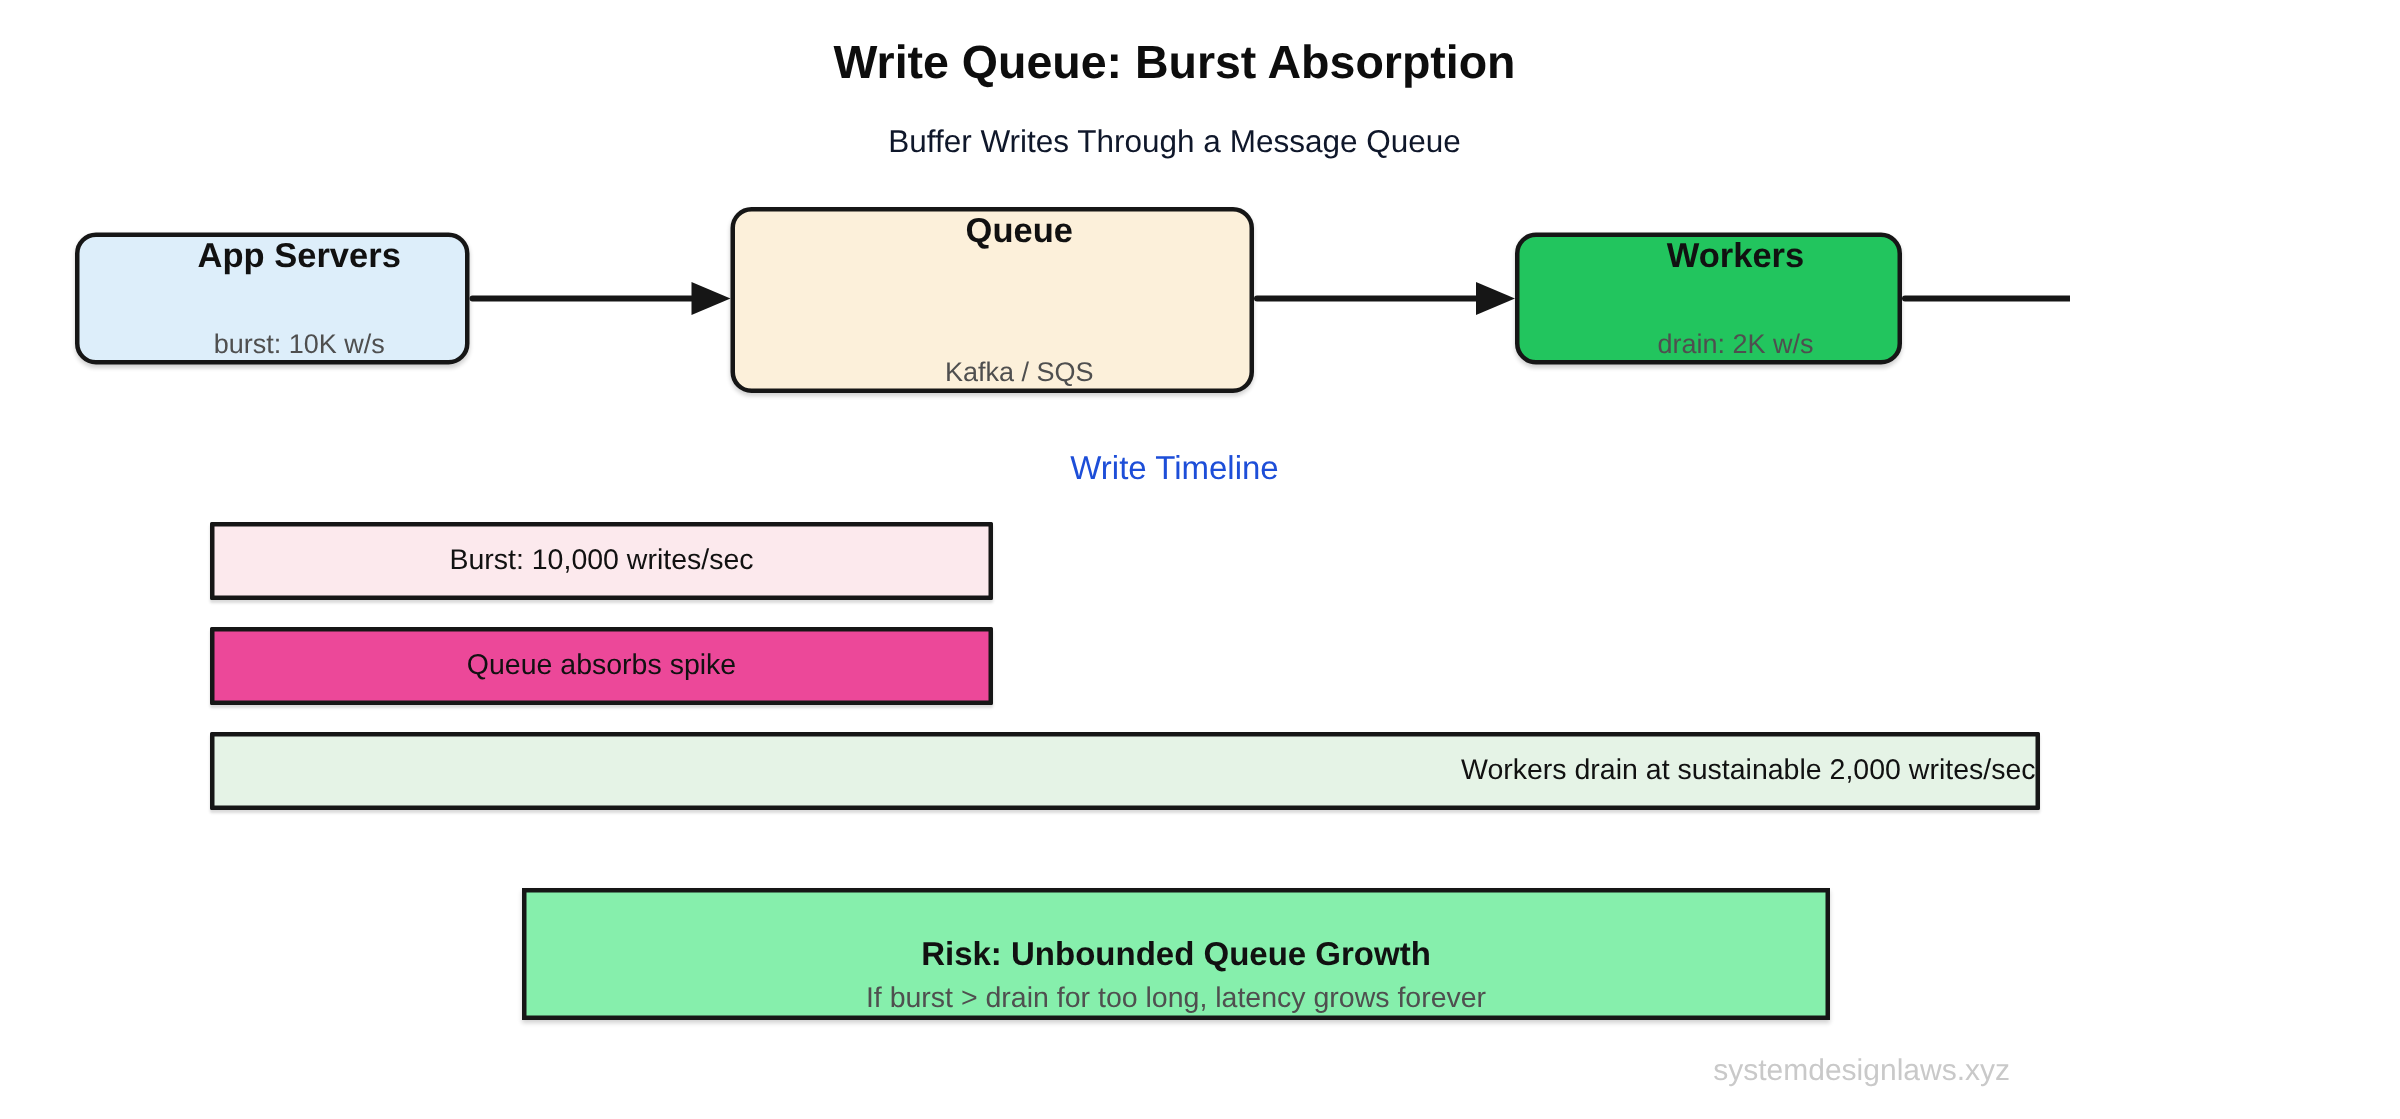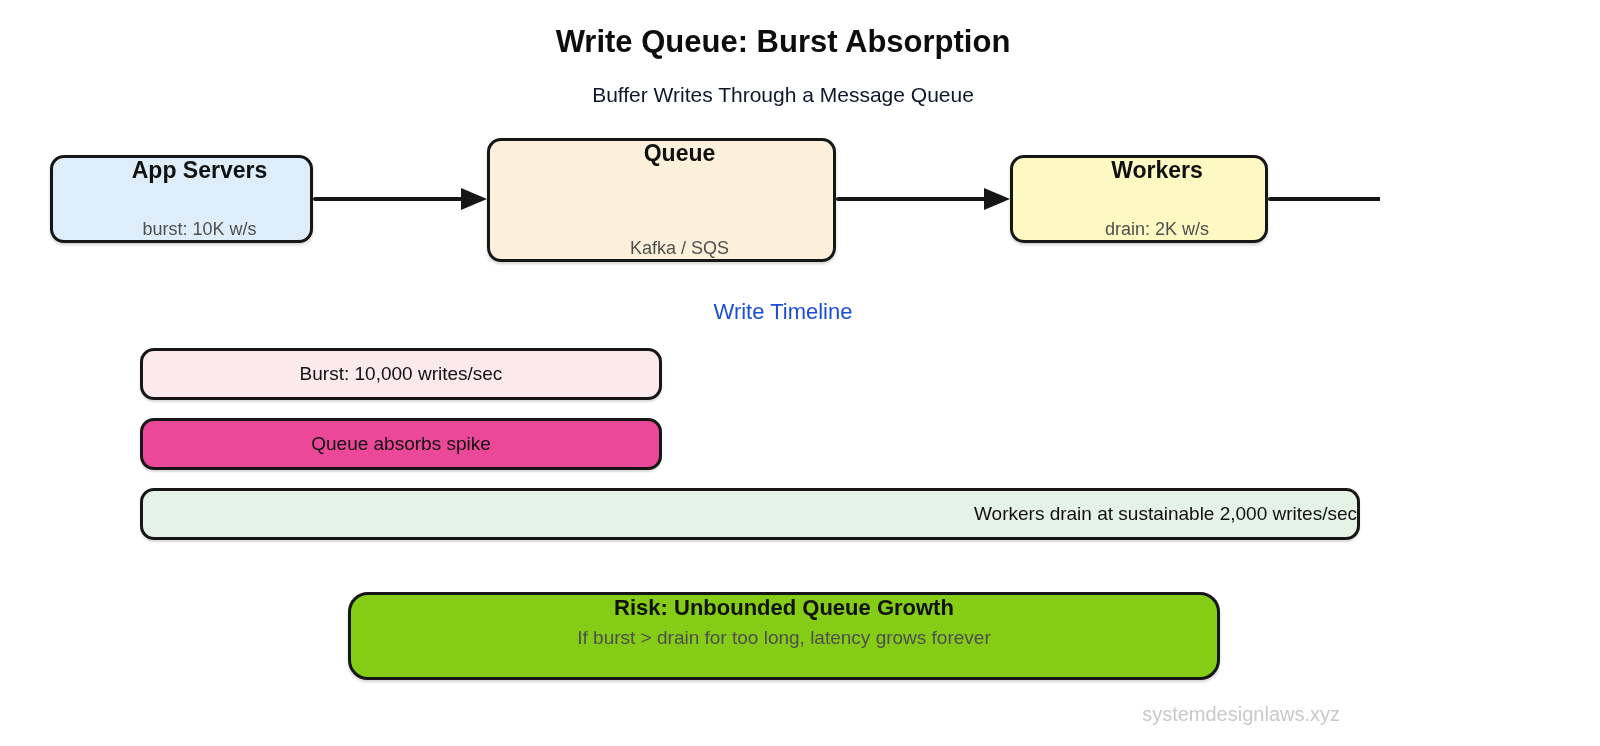--- a/index.html
+++ b/index.html
@@ -45,21 +45,21 @@
     align-items: center;
     justify-content: space-between;
     gap: 5px;
     box-sizing: border-box;
     padding-left: 36px;
   }
   .node-title { font-size: 23px; font-weight: bold; color: #111111; line-height: 1.1; }
   .node-sub   { font-size: 18px; color: #4f4f4f; line-height: 1.1; }
   .node-app     { left: 50px;   top: 155px; width: 263px; height: 88px;  background: #ddeefa; }
   .node-queue   { left: 487px;  top: 138px; width: 349px; height: 124px; background: #fcf0da; }
-  .node-workers { left: 1010px; top: 155px; width: 258px; height: 88px;  background: #fef9c3; }
+  .node-workers { left: 1010px; top: 155px; width: 258px; height: 88px;  background: #22c55e; }
   .node-db      { left: 1410px; top: 155px; width: 123px; height: 88px;  background: #f3e6f5; }
   
   .arrow { position: absolute; top: 188px; height: 22px; }
   .arrow .arrow-line {
     position: absolute; left: 0; right: 20px; top: 9px; height: 4px;
     background: #161616; border-radius: 2px;
   }
   .arrow .arrow-head {
     position: absolute; right: 0; top: 0;
     width: 0; height: 0;
@@ -69,45 +69,45 @@
   }
   .arrow-1 { left: 313px;  width: 174px; }
   .arrow-2 { left: 836px;  width: 174px; }
   .arrow-3 { left: 1268px; width: 142px; }
   
   .tbar {
     position: absolute;
     left: 140px;
     height: 52px;
     border: 3px solid #161616;
-    border-radius: 14px;
+    border-radius: 1px;
     box-shadow: 0 2px 2px rgba(0,0,0,0.15);
     display: flex;
     align-items: center;
     justify-content: center;
     font-size: 19px;
     color: #111111;
     box-sizing: border-box;
   }
   .tbar-burst  { top: 348px; width: 522px;  background: #fce9ed; }
   .tbar-absorb { top: 418px; width: 522px;  background: #ec4899; }
   .tbar-drain  { top: 488px; width: 1220px; background: #e5f3e6; justify-content: flex-end; }
   
   .risk-box {
     position: absolute;
     left: 348px; top: 592px;
     width: 872px; height: 88px;
-    background: #84cc16;
+    background: #86efac;
     border: 3px solid #161616;
-    border-radius: 20px;
+    border-radius: 0;
     box-shadow: 0 2px 3px rgba(0,0,0,0.18);
     display: flex;
     flex-direction: column;
     align-items: center;
-    justify-content: flex-start;
+    justify-content: flex-end;
     gap: 6px;
     box-sizing: border-box;
   }
   .risk-title { font-size: 22px; font-weight: bold; color: #111111; }
   .risk-sub   { font-size: 19px; color: #4f4f4f; }
   
   .watermark {
     position: absolute;
     right: 40px;
     top: 703px;

